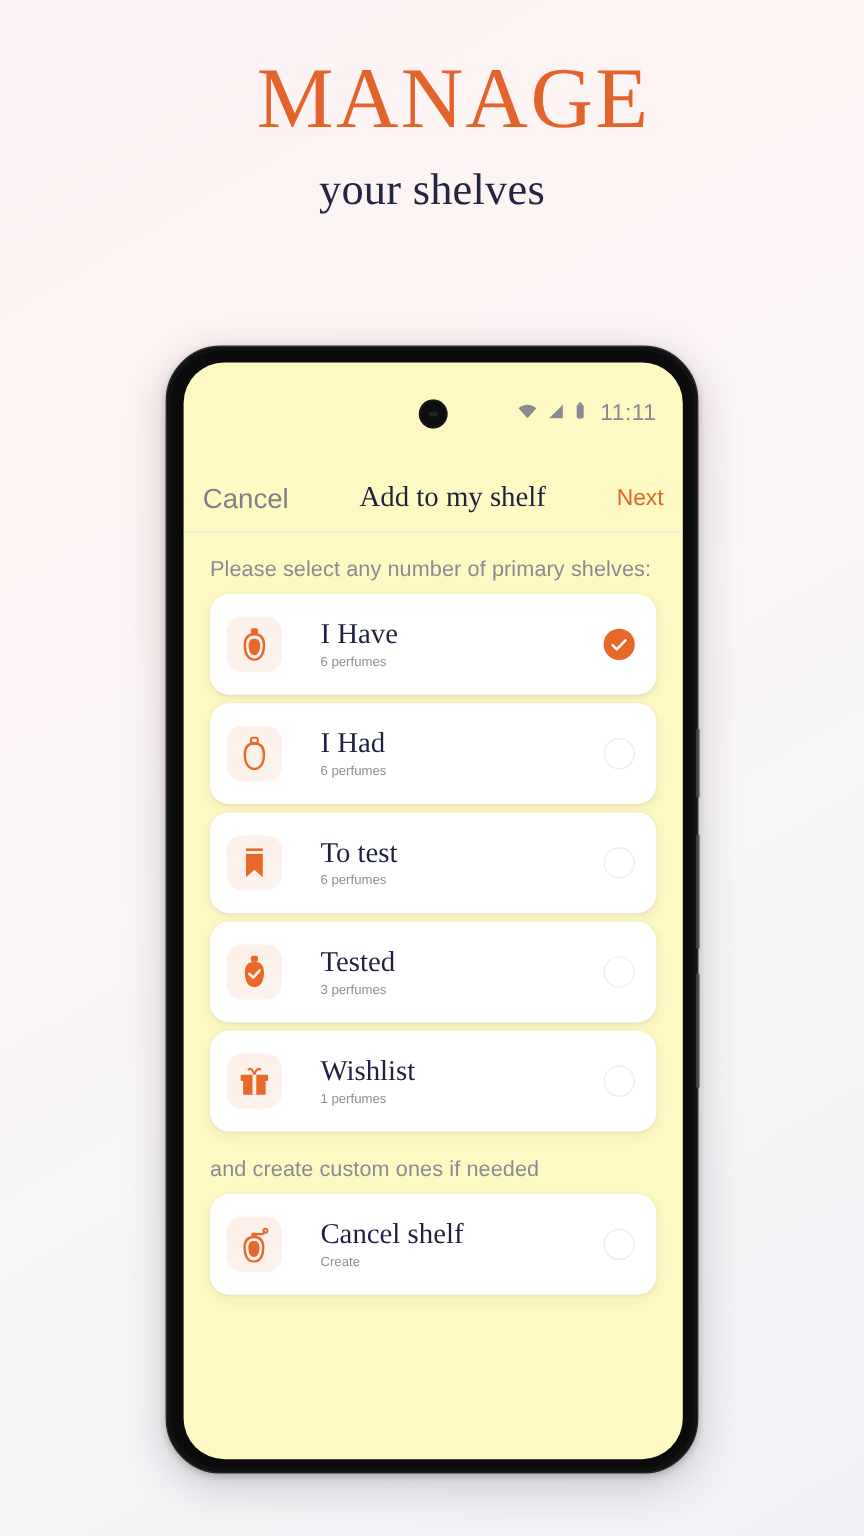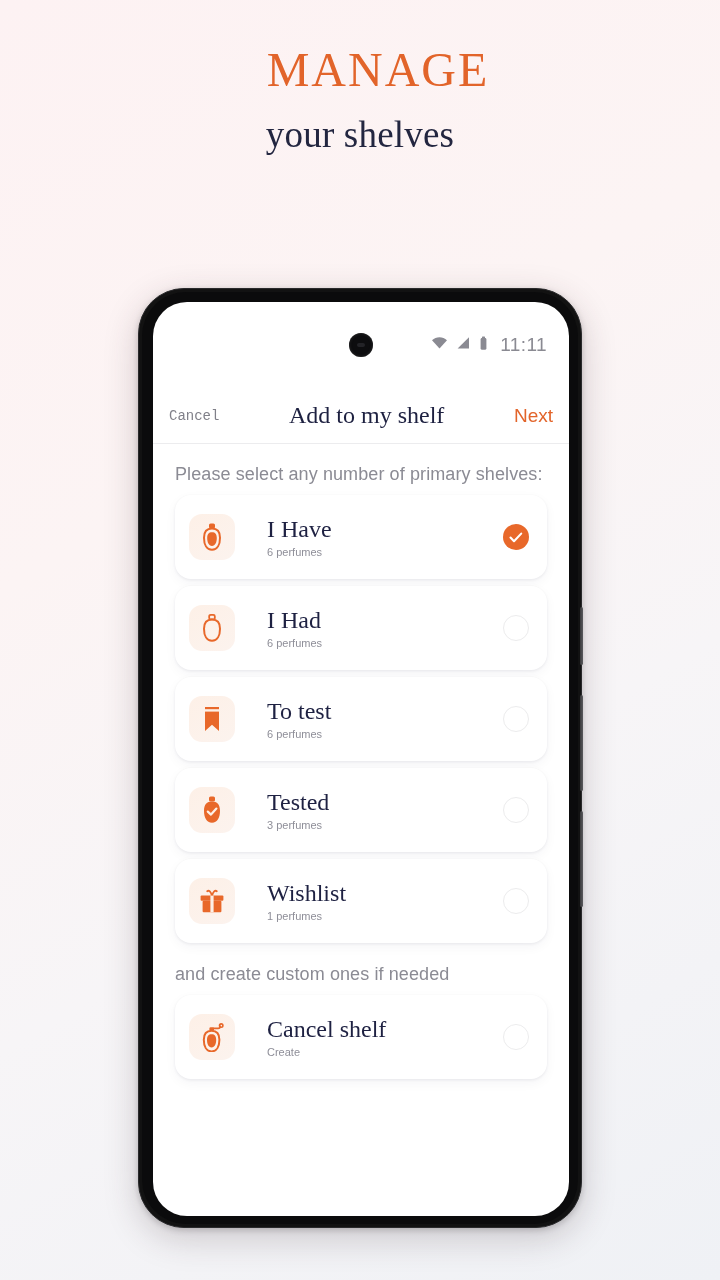--- a/index.html
+++ b/index.html
@@ -19,21 +19,21 @@
   
   .headline-wrap {
     position: absolute;
     top: 46px;
     left: 0;
     width: 720px;
     text-align: center;
   }
   .headline-main {
     font-family: "Liberation Serif", "DejaVu Serif", serif;
-    font-size: 48px;
+    font-size: 72px;
     line-height: 1.0;
     letter-spacing: 2px;
     color: #e2642a;
     font-weight: 400;
     margin-left: 36px;
   }
   .headline-sub {
     font-family: Liberation Serif, serif;
     font-size: 37px;
     line-height: 1.0;
@@ -60,21 +60,21 @@
     inset: 3px;
     border-radius: 44px;
     background: #0b0b0c;
   }
   .screen {
     position: absolute;
     left: 14px;
     top: 13px;
     width: 416px;
     height: 914px;
-    background: #ffffff;
+    background: #fef9c3;
     border-radius: 34px;
     overflow: hidden;
   }
   .side-btn {
     position: absolute;
     right: -2px;
     width: 3px;
     background: linear-gradient(90deg, #3a3a3c, #5a5a5e);
     border-radius: 2px;
   }
@@ -130,23 +130,23 @@
     left: 0;
     width: 416px;
     height: 56px;
     display: flex;
     align-items: center;
     justify-content: space-between;
     padding: 0 16px;
     border-bottom: 1px solid #ececee;
   }
   .nav-cancel {
-    font-size: 14px;
+    font-size: 23px;
     color: #808089;
-    font-family: Liberation Mono, monospace;
+    font-family: Liberation Sans, sans-serif;
   }
   .nav-title {
     font-family: "Liberation Serif", "DejaVu Serif", serif;
     font-size: 24px;
     color: #1d2040;
   }
   .nav-next {
     font-size: 19px;
     color: #e2642a;
     font-family: "Liberation Sans", sans-serif;

